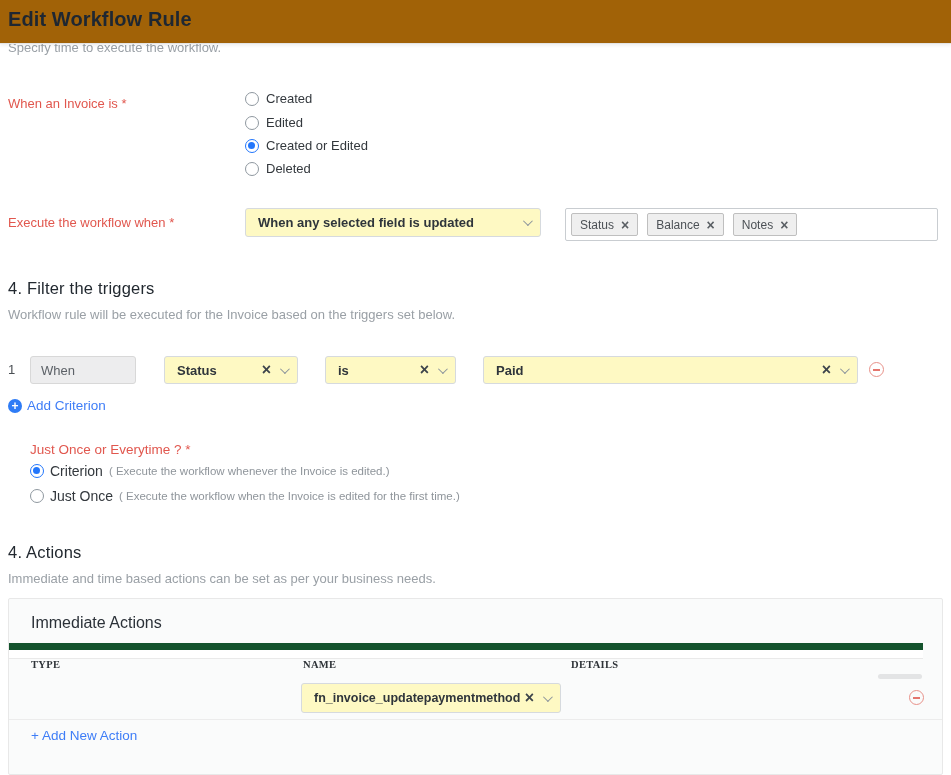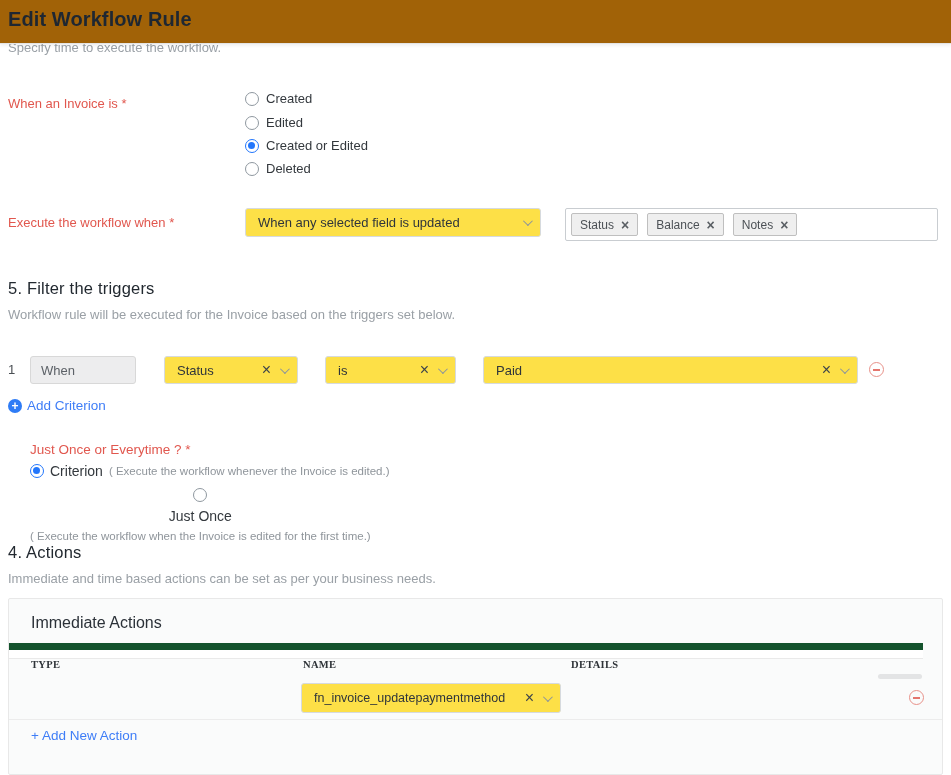--- a/index.html
+++ b/index.html
@@ -19,22 +19,22 @@
   .section-heading { font-size:16.5px; font-weight:500; color:#222930; letter-spacing:.2px; }
 
   
   .radio-row { display:flex; align-items:center; gap:7px; }
   .radio { width:14px; height:14px; border-radius:50%; border:1px solid #8f989f; background:#fff; flex:0 0 auto; position:relative; }
   .radio.checked { border:1.5px solid #2276fc; }
   .radio.checked::after { content:""; position:absolute; left:2px; top:2px; width:7px; height:7px; border-radius:50%; background:#2276fc; }
   .radio-label { font-size:13px; color:#33383d; }
 
   
-  .sel { background:#fde047; border:1px solid #d6dade; border-radius:3px; height:29px;
-         display:flex; align-items:center; padding:0 10px 0 12px; font-size:13px; color:#2f353b; }
+  .sel { background:#fef9c3; border:1px solid #d6dade; border-radius:3px; height:29px;
+         display:flex; align-items:center; padding:0 10px 0 12px; font-size:13px; color:#2f353b;font-weight:bold; }
   .sel .grow { flex:1 1 auto; overflow:hidden; white-space:nowrap; }
   .chev { width:7px; height:7px; border-right:1.5px solid #8b949c; border-bottom:1.5px solid #8b949c;
           transform:rotate(45deg) translateY(-2px); flex:0 0 auto; }
   .clear-x { font-size:16px; color:#3d444b; line-height:1; margin-right:9px; flex:0 0 auto; }
 
   .input-disabled { background:#ededee; border:1px solid #d8d8d8; border-radius:3px; height:28px;
                     display:flex; align-items:center; padding-left:10px; font-size:13px; color:#5c6167; }
 
   
   .multiselect { background:#fff; border:1px solid #c9cdd1; border-radius:2px; height:33px;
@@ -106,21 +106,21 @@
   <span class="chip">
     <span>Balance</span>
     <span class="chip-x">×</span>
   </span>
   <span class="chip">
     <span>Notes</span>
     <span class="chip-x">×</span>
   </span>
 </div>
 
-<div class="abs section-heading" style="left:8px; top:279px;">5. Filter the triggers</div>
+<div class="abs section-heading" style="left:8px; top:279px;">4. Filter the triggers</div>
 <div class="abs grey-desc" style="left:8px; top:307px;">Workflow rule will be executed for the Invoice based on the triggers set below.</div>
 
 <div class="abs" style="left:8px; top:362px; font-size:13px; color:#4a4f54;">1</div>
 <div class="abs input-disabled" style="left:30px; top:356px; width:106px;">When</div>
 
 <div class="abs sel" style="left:164px; top:356px; width:134px; height:28px;">
   <span class="grow">Status</span>
   <span class="clear-x">×</span>
   <span class="chev"></span>
 </div>
@@ -145,21 +145,21 @@
 </div>
 
 <div class="abs label-red" style="left:30px; top:442px; font-size:13.5px;">Just Once or Everytime ? *</div>
 
 <div class="abs radio-row" style="left:30px; top:463px; gap:6px;">
   <span class="radio checked"></span>
   <span class="freq-label">Criterion</span>
   <span class="freq-note">( Execute the workflow whenever the Invoice is edited.)</span>
 </div>
 
-<div class="abs radio-row" style="left:30px; top:488px; gap:6px;flex-direction:column;">
+<div class="abs radio-row" style="left:30px; top:488px; gap:6px;">
   <span class="radio"></span>
   <span class="freq-label">Just Once</span>
   <span class="freq-note">( Execute the workflow when the Invoice is edited for the first time.)</span>
 </div>
 
 <div class="abs section-heading" style="left:8px; top:543px;">4. Actions</div>
 <div class="abs grey-desc" style="left:8px; top:571px;">Immediate and time based actions can be set as per your business needs.</div>
 
 <div class="abs panel">
   <div class="abs panel-title">Immediate Actions</div>

